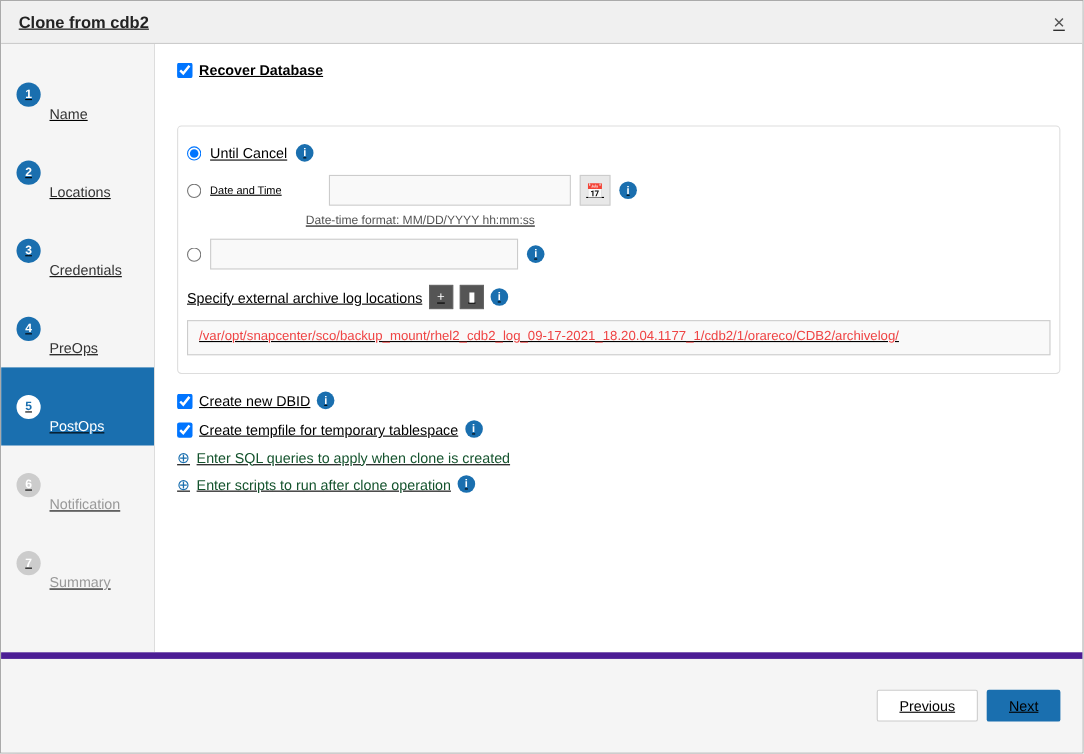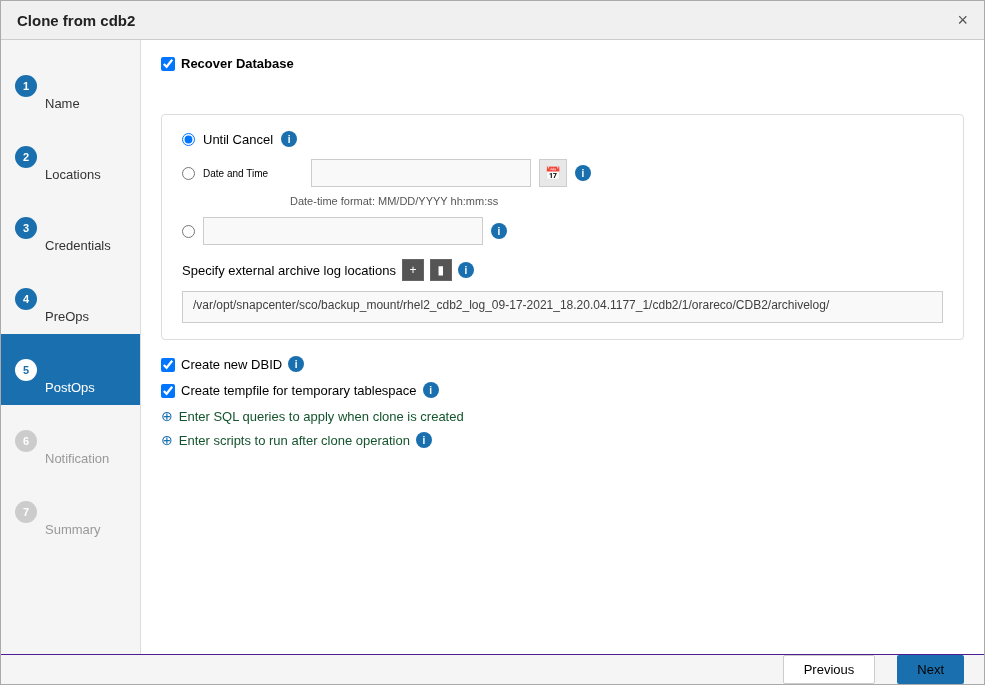--- a/index.html
+++ b/index.html
@@ -15,20 +15,21 @@
       overflow: hidden;
     }
     .dialog {
       width: 985px;
       height: 685px;
       background: #fff;
       border: 1px solid #aaa;
       box-shadow: 0 4px 20px rgba(0,0,0,0.3);
       display: flex;
       flex-direction: column;
+      text-decoration: underline;
     }
     .dialog-header {
       background: #f0f0f0;
       border-bottom: 1px solid #ccc;
       padding: 10px 16px;
       display: flex;
       justify-content: space-between;
       align-items: center;
     }
     .dialog-title {
@@ -113,21 +114,21 @@
       margin-bottom: 12px;
     }
     .recover-db-row label {
       font-size: 13px;
       font-weight: 600;
     }
     .panel {
       background: #fff;
       border: 1px solid #ddd;
       border-radius: 4px;
-      padding: 16px 20px;
+      padding: 16px 8px;
       margin-bottom: 16px;
       margin-top: 43px;
     }
     .radio-row {
       display: flex;
       align-items: center;
       gap: 8px;
       margin-bottom: 12px;
     }
     .radio-row label {
@@ -218,21 +219,21 @@
       cursor: pointer;
       display: flex;
       align-items: center;
       justify-content: center;
     }
     .archive-path {
       border: 1px solid #ccc;
       background: #f9f9f9;
       padding: 6px 10px;
       font-size: 12px;
-      color: #404040;
+      color: #ef4444;
       min-height: 32px;
       overflow: hidden;
       text-overflow: ellipsis;
       white-space: nowrap;
     }
     .checkbox-row {
       display: flex;
       align-items: flex-end;
       gap: 6px;
       margin-bottom: 10px;
@@ -250,25 +251,25 @@
       color: #14532d;
       text-decoration: none;
       font-size: 13px;
       cursor: pointer;
     }
     .expand-icon {
       color: #1a6faf;
       font-size: 14px;
     }
     .dialog-footer {
-      border-top: 1px solid #4c1d95;
-      padding: 0 20px;
+      border-top: 6px solid #4c1d95;
+      padding: 28px 20px;
       display: flex;
       justify-content: flex-end;
-      gap: 22px;
+      gap: 8px;
       background: #f5f5f5;
     }
     .btn-previous {
       padding: 6px 20px;
       border: 1px solid #ccc;
       background: #fff;
       font-size: 13px;
       cursor: pointer;
       border-radius: 2px;
     }

